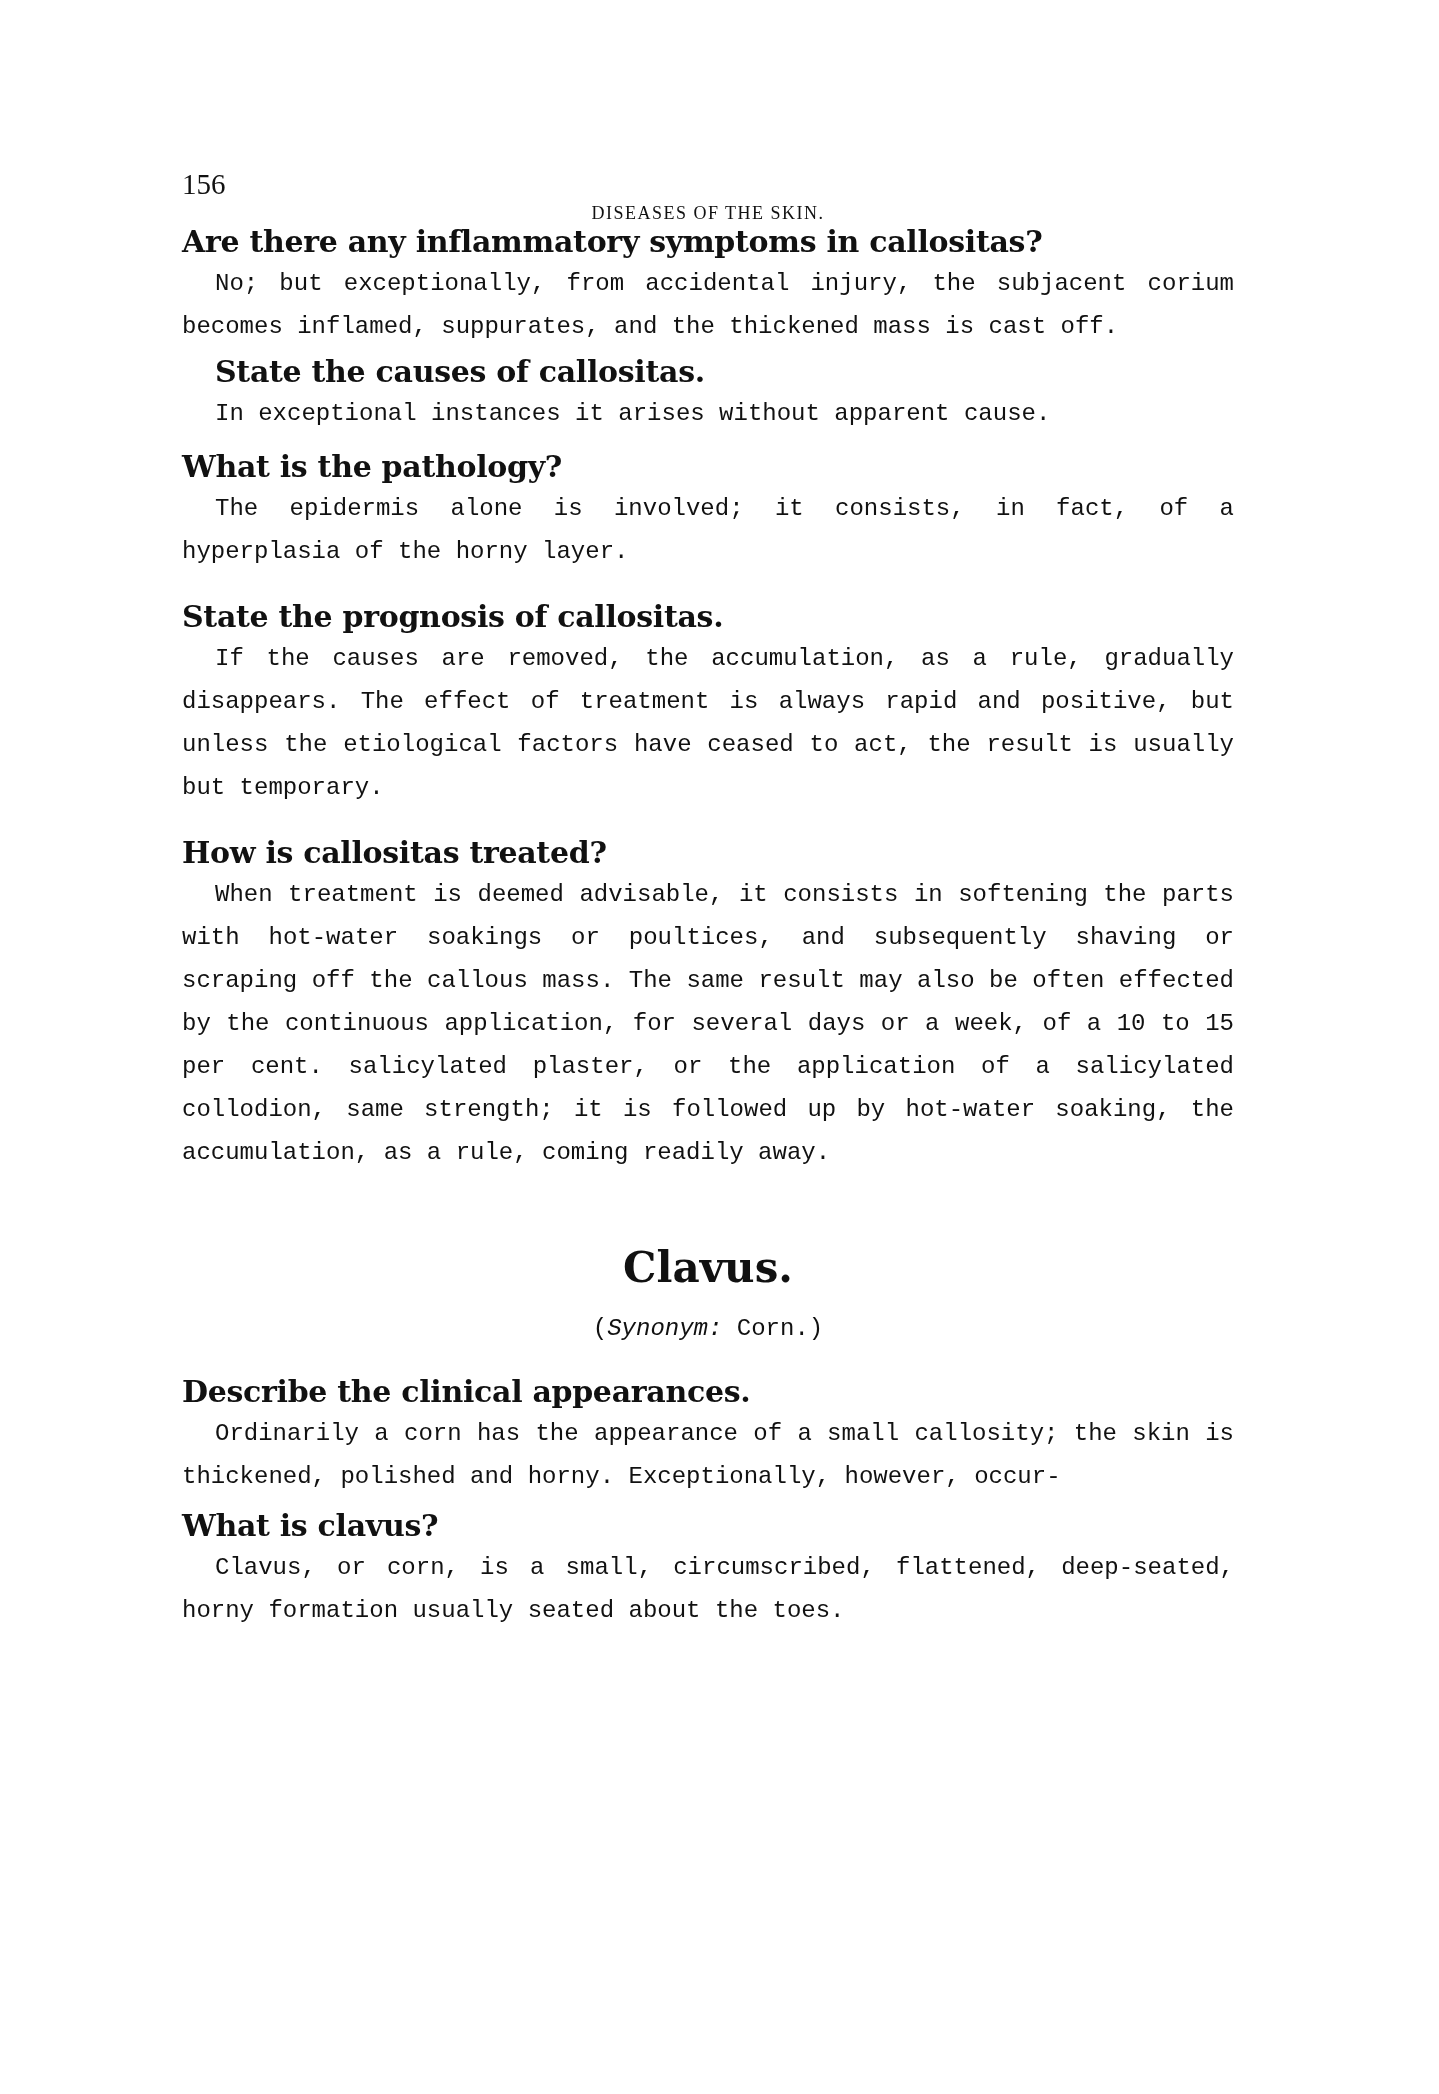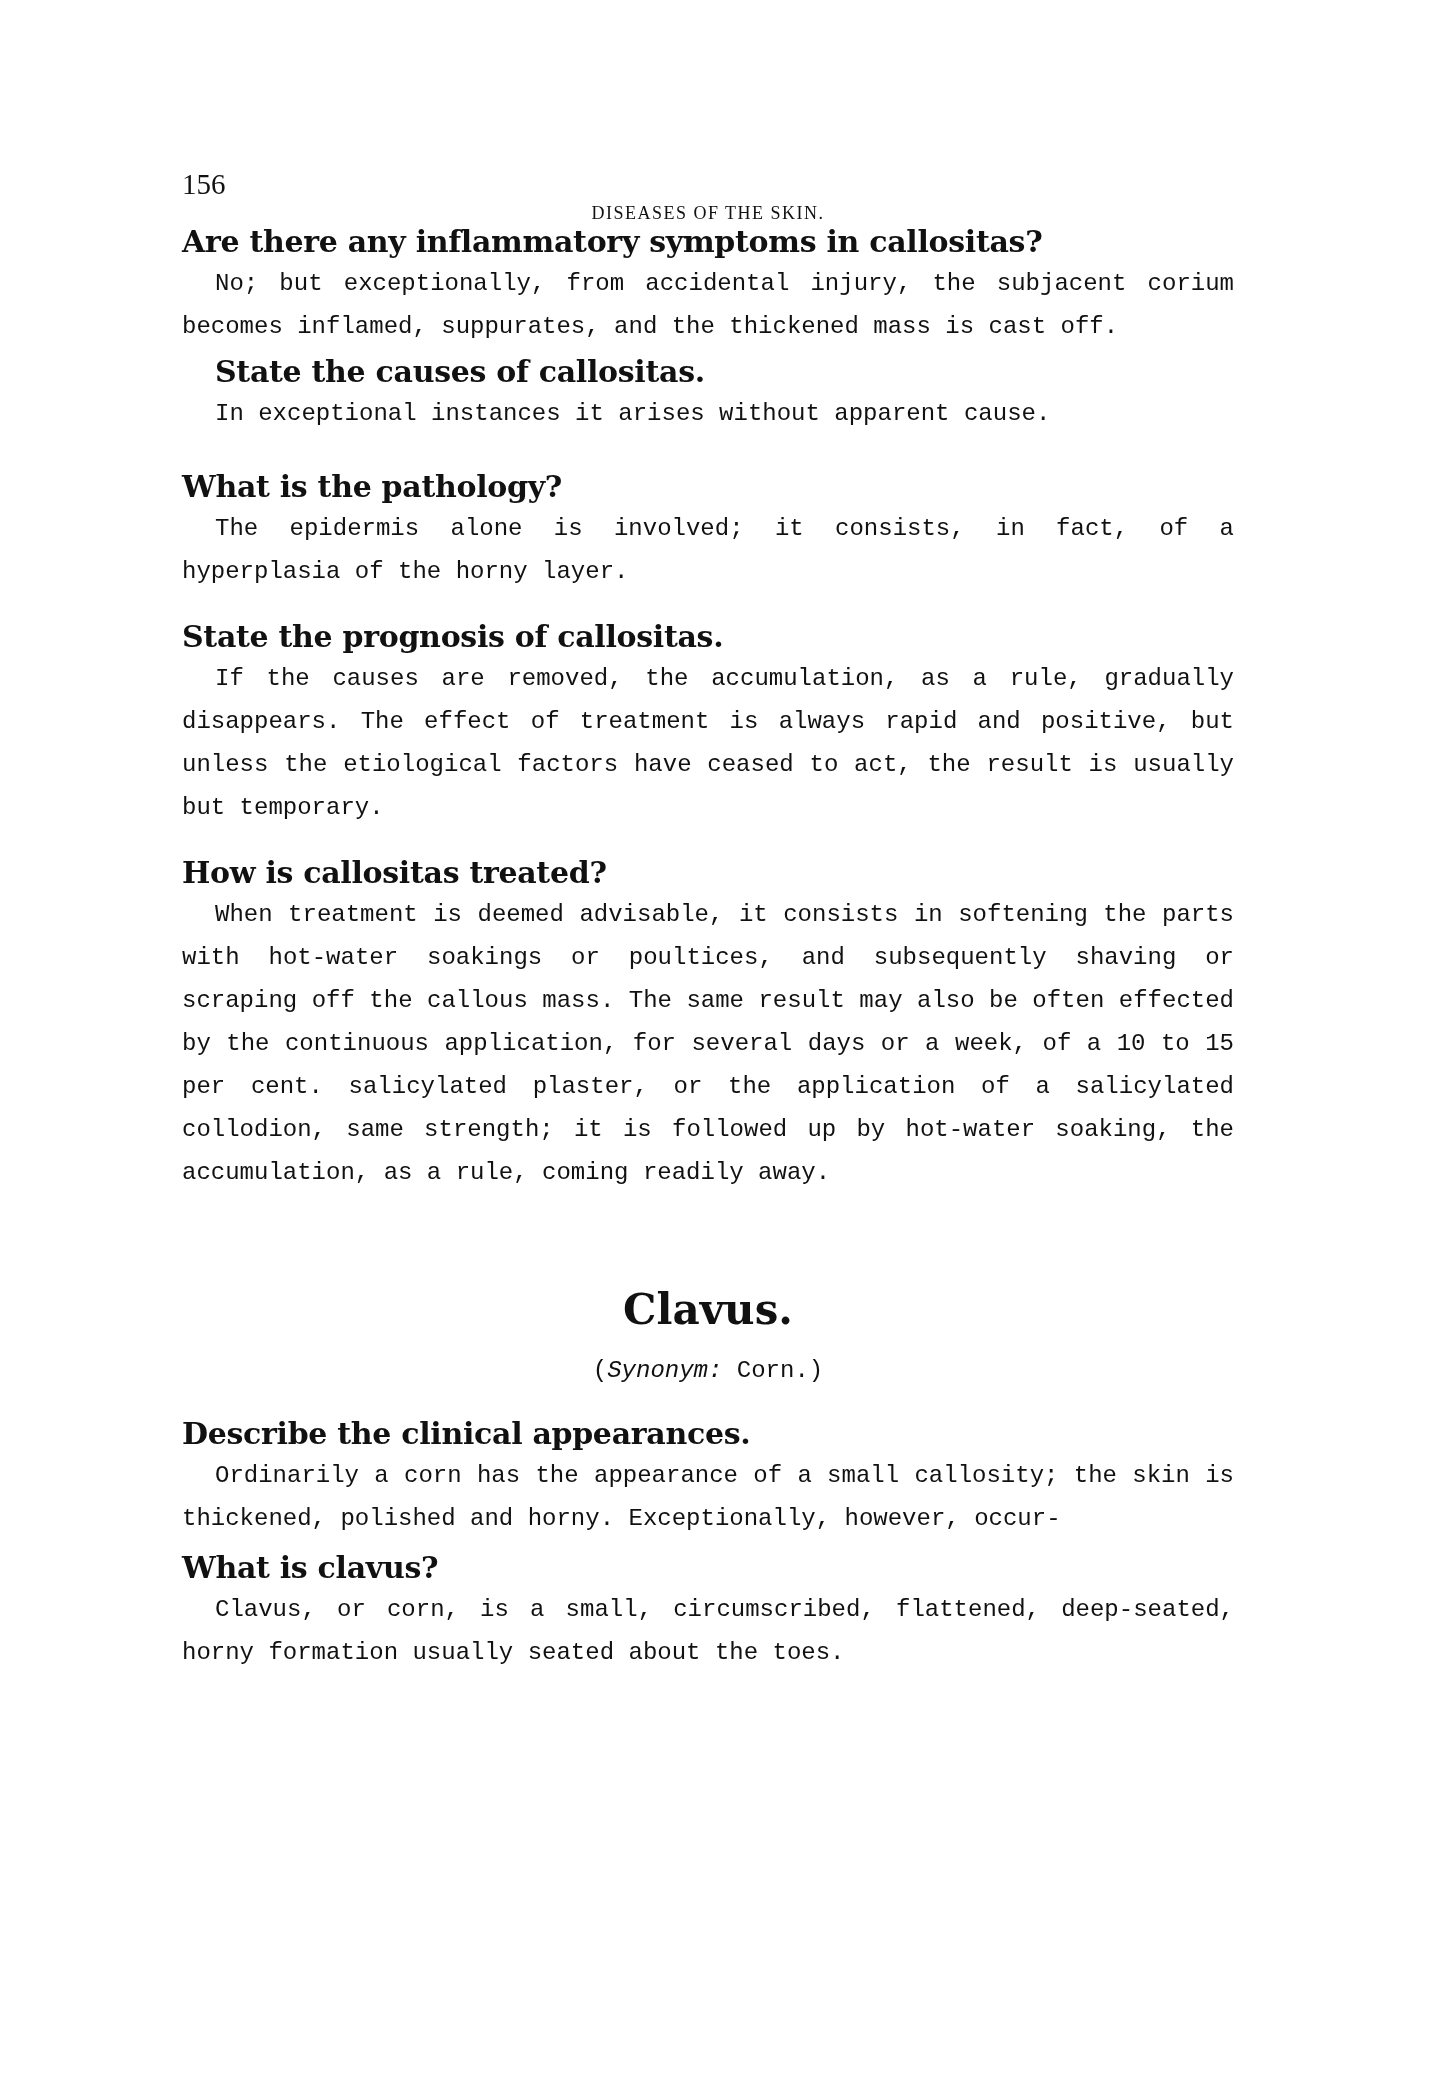--- a/index.html
+++ b/index.html
@@ -30,36 +30,36 @@
   <div class="sec" style="margin-top:22px">
     <h2 class="q">Are there any inflammatory symptoms in callositas?</h2>
     <p class="a">No; but exceptionally, from accidental injury, the subjacent corium becomes inflamed, suppurates, and the thickened mass is cast off.</p>
   </div>
 
   <div class="sec tight">
     <h2 class="q indent">State the causes of callositas.</h2>
     <p class="a cont">In exceptional instances it arises without apparent cause.</p>
   </div>
 
-  <div class="sec" style="margin-top:32px">
+  <div class="sec" style="margin-top:12px">
     <h2 class="q">What is the pathology?</h2>
     <p class="a">The epidermis alone is involved; it consists, in fact, of a hyperplasia of the horny layer.</p>
   </div>
 
   <div class="sec" style="margin-top:24px">
     <h2 class="q">State the prognosis of callositas.</h2>
     <p class="a">If the causes are removed, the accumulation, as a rule, gradually disappears. The effect of treatment is always rapid and positive, but unless the etiological factors have ceased to act, the result is usually but temporary.</p>
   </div>
 
   <div class="sec" style="margin-top:24px">
     <h2 class="q">How is callositas treated?</h2>
     <p class="a">When treatment is deemed advisable, it consists in softening the parts with hot-water soakings or poultices, and subsequently shaving or scraping off the callous mass. The same result may also be often effected by the continuous application, for several days or a week, of a 10 to 15 per cent. salicylated plaster, or the application of a salicylated collodion, same strength; it is followed up by hot-water soaking, the accumulation, as a rule, coming readily away.</p>
   </div>
 
-  <div style="margin-top:88px">
+  <div style="margin-top:66px">
     <h1 class="title-center">Clavus.</h1>
     <div class="synonym">(<em>Synonym:</em> <span>Corn.</span>)</div>
 
     <div class="sec" style="margin-top:26px">
       <h2 class="q">Describe the clinical appearances.</h2>
       <p class="a">Ordinarily a corn has the appearance of a small callosity; the skin is thickened, polished and horny. Exceptionally, however, occur-</p>
     </div>
 
     <div class="sec" style="margin-top:8px">
       <h2 class="q">What is clavus?</h2>

